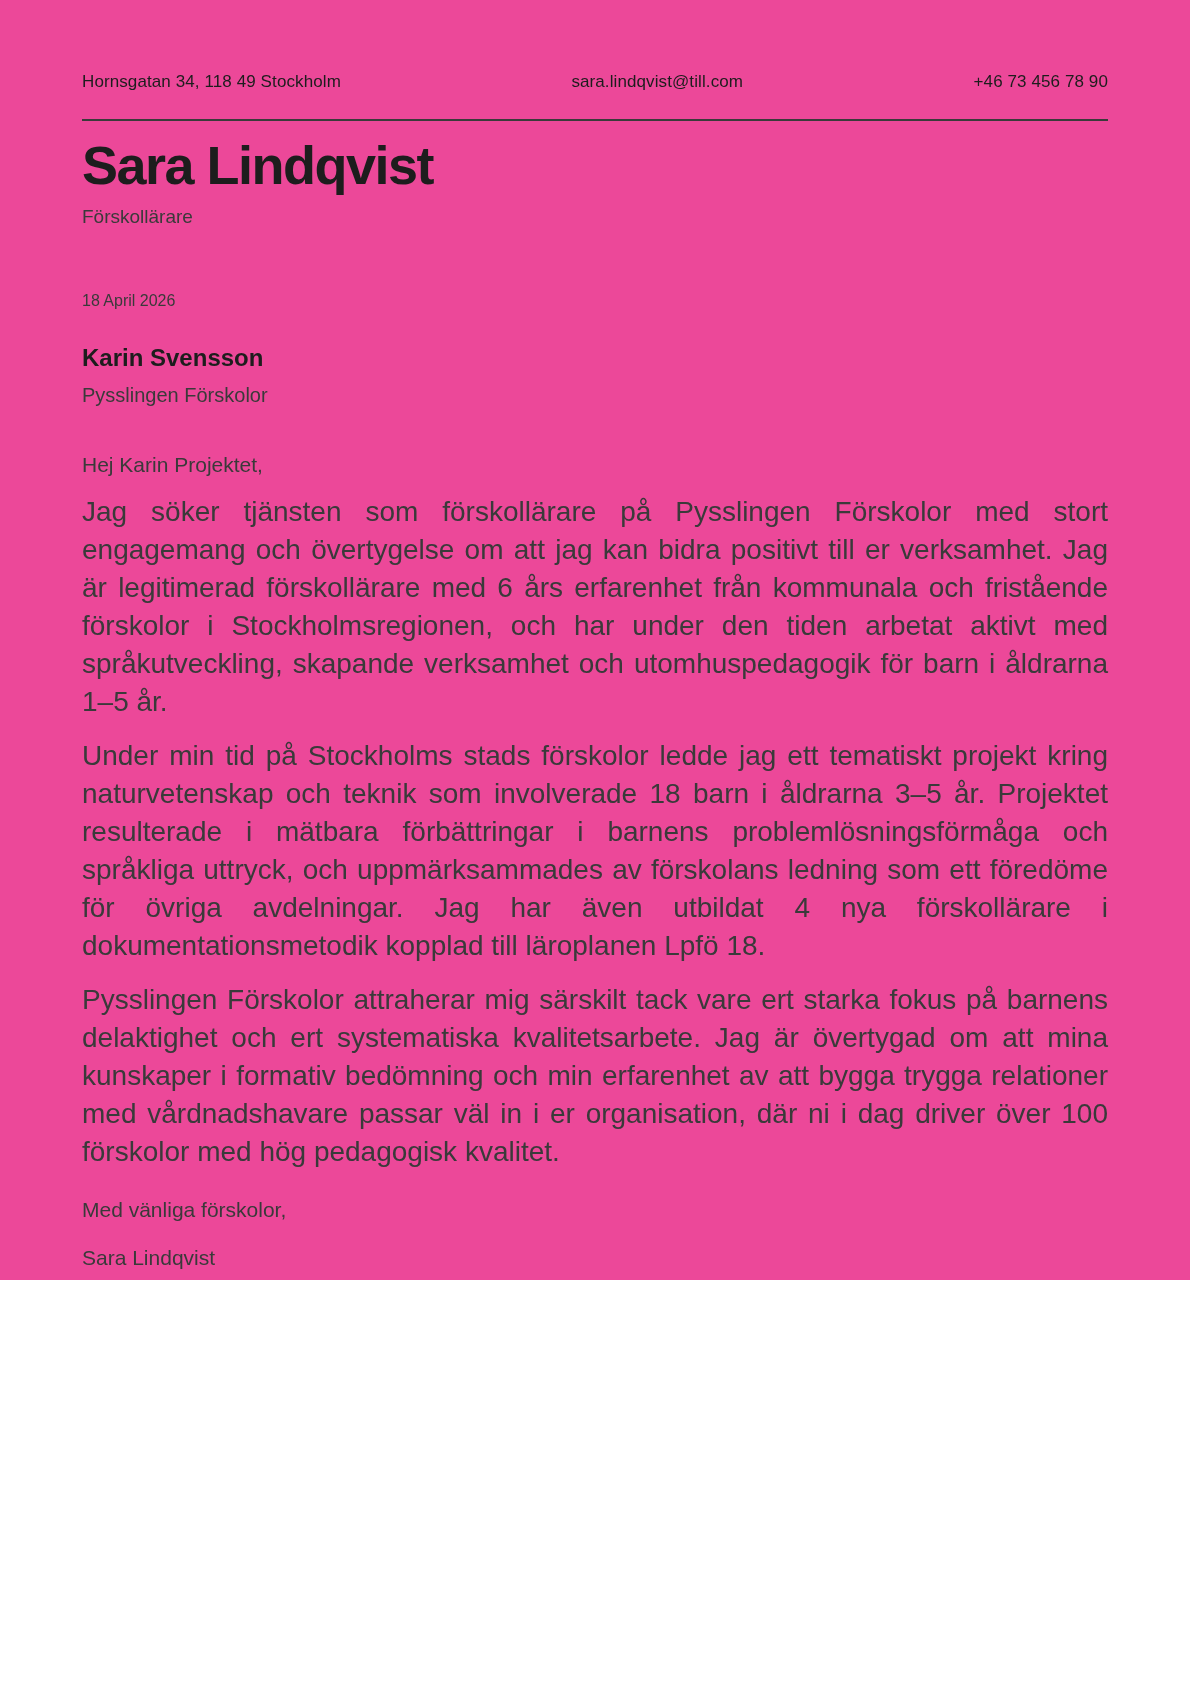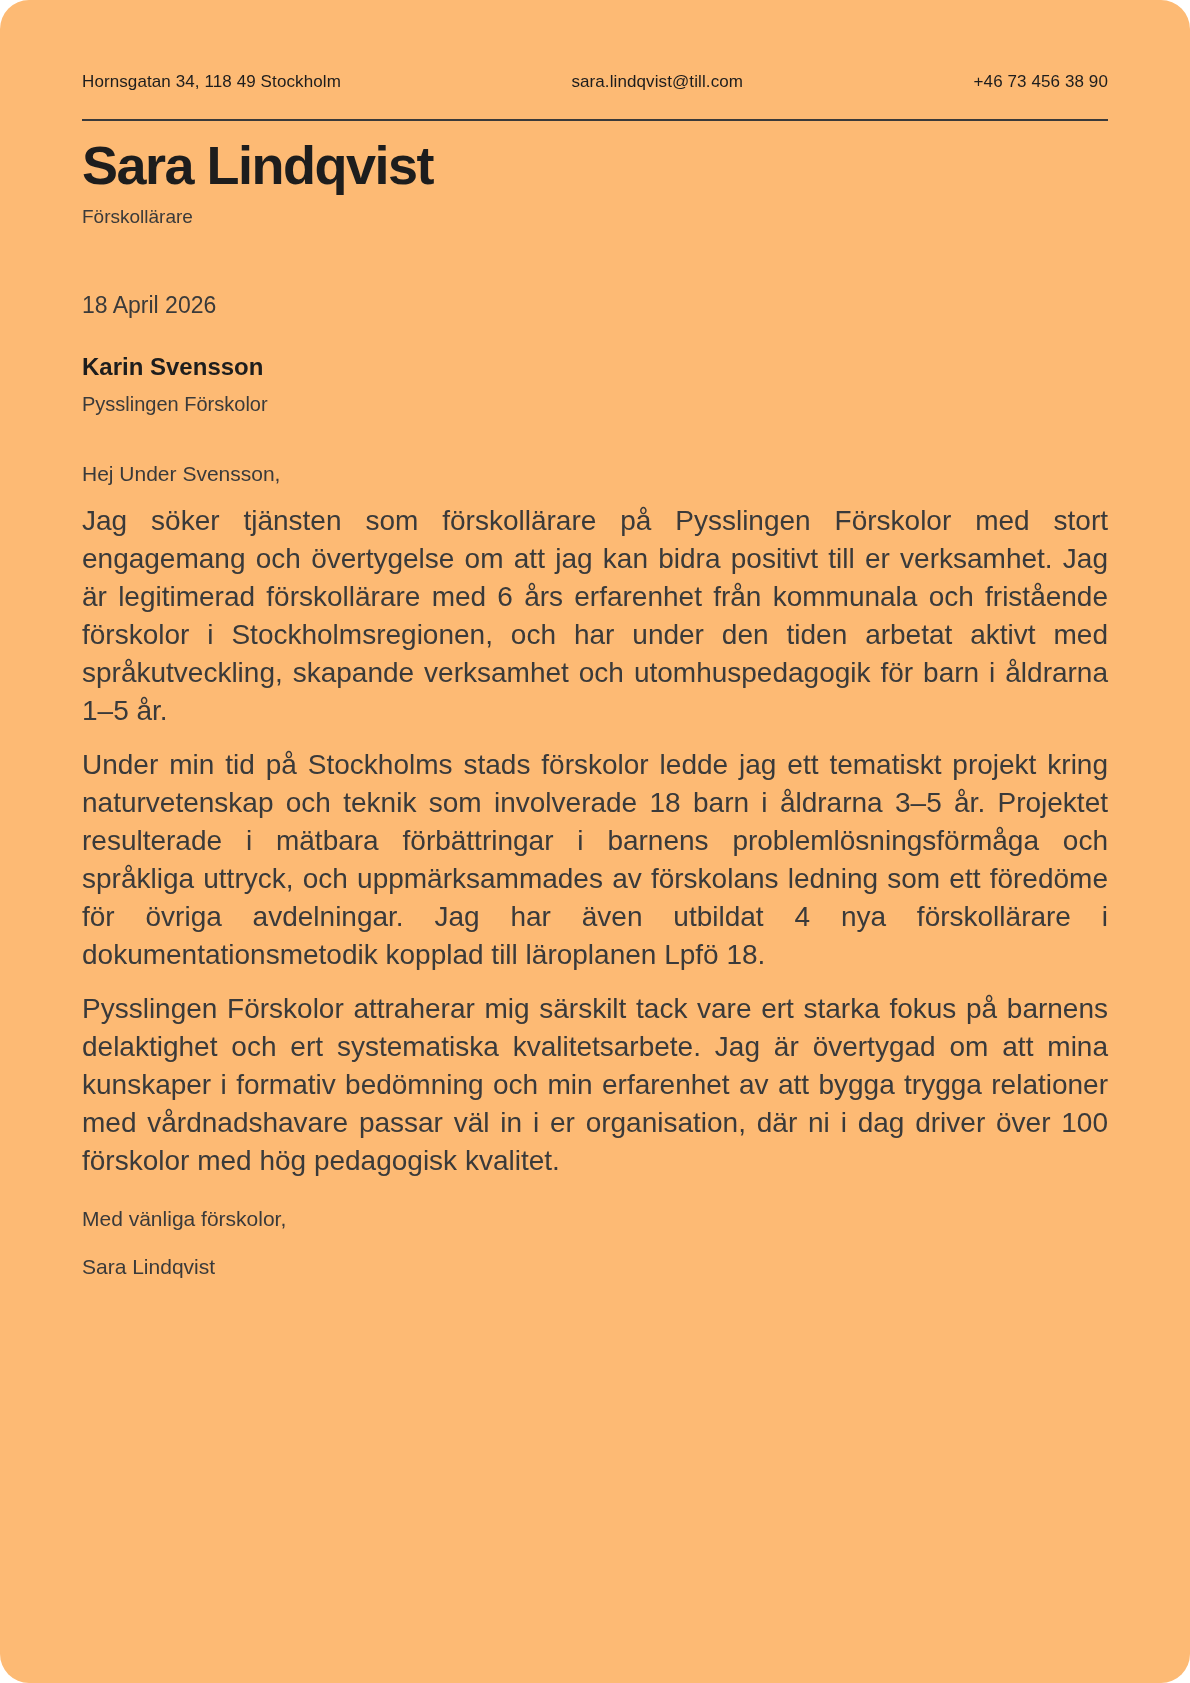--- a/index.html
+++ b/index.html
@@ -4,26 +4,25 @@
 <style>
   * { box-sizing: border-box; }
   html, body {
     margin: 0;
     padding: 0;
     background: #ffffff;
     font-family: "Liberation Sans", "DejaVu Sans", sans-serif;
   }
   .page {
     width: 1190px;
-    height: 1683px;
+    height: 1280px;
     margin: 0 auto;
-    background: #fdba74;
+    background: #ec4899;
     padding: 72px 82px 60px 82px;
     position: relative;
-    border-radius: 29px;
   }
   .contact-row {
     display: flex;
     justify-content: space-between;
     align-items: baseline;
     font-size: 17px;
     color: var(--heading, #2b2b2b);
     letter-spacing: 0.1px;
   }
   .divider {
@@ -39,21 +38,21 @@
     letter-spacing: -1.5px;
     color: var(--heading, #1d1d1d);
   }
   .subtitle {
     margin-top: 12px;
     font-size: 19px;
     color: var(--text, #2e2e2e);
   }
   .date-line {
     margin-top: 64px;
-    font-size: 23px;
+    font-size: 16px;
     color: var(--text, #333333);
   }
   .recipient-block { margin-top: 34px; }
   .recipient-name {
     font-size: 24px;
     font-weight: bold;
     color: var(--heading, #141414);
   }
   .recipient-company {
     margin-top: 12px;
@@ -86,36 +85,36 @@
   }
 </style>
 </head>
 <body>
 
 <div class="page">
 
   <header class="contact-row">
     <span>Hornsgatan 34, 118 49 Stockholm</span>
     <span>sara.lindqvist@till.com</span>
-    <span>+46 73 456 38 90</span>
+    <span>+46 73 456 78 90</span>
   </header>
 
   <hr class="divider">
 
   <h1 class="name-title">Sara Lindqvist</h1>
   <div class="subtitle">Förskollärare</div>
 
   <div class="date-line">18 April 2026</div>
 
   <div class="recipient-block">
     <div class="recipient-name">Karin Svensson</div>
     <div class="recipient-company">Pysslingen Förskolor</div>
   </div>
 
-  <p class="greeting">Hej Under Svensson,</p>
+  <p class="greeting">Hej Karin Projektet,</p>
 
   <p class="body-para">Jag söker tjänsten som förskollärare på Pysslingen Förskolor med stort engagemang och övertygelse om att jag kan bidra positivt till er verksamhet. Jag är legitimerad förskollärare med 6 års erfarenhet från kommunala och fristående förskolor i Stockholmsregionen, och har under den tiden arbetat aktivt med språkutveckling, skapande verksamhet och utomhuspedagogik för barn i åldrarna 1–5 år.</p>
   <p class="body-para">Under min tid på Stockholms stads förskolor ledde jag ett tematiskt projekt kring naturvetenskap och teknik som involverade 18 barn i åldrarna 3–5 år. Projektet resulterade i mätbara förbättringar i barnens problemlösningsförmåga och språkliga uttryck, och uppmärksammades av förskolans ledning som ett föredöme för övriga avdelningar. Jag har även utbildat 4 nya förskollärare i dokumentationsmetodik kopplad till läroplanen Lpfö 18.</p>
   <p class="body-para">Pysslingen Förskolor attraherar mig särskilt tack vare ert starka fokus på barnens delaktighet och ert systematiska kvalitetsarbete. Jag är övertygad om att mina kunskaper i formativ bedömning och min erfarenhet av att bygga trygga relationer med vårdnadshavare passar väl in i er organisation, där ni i dag driver över 100 förskolor med hög pedagogisk kvalitet.</p>
 
   <p class="closing">Med vänliga förskolor,</p>
   <p class="signature">Sara Lindqvist</p>
 
 </div>
 

